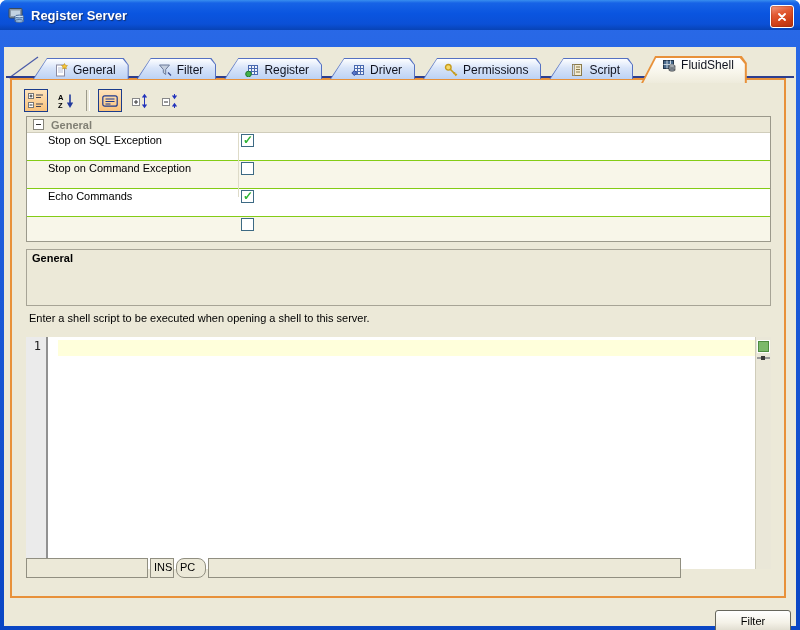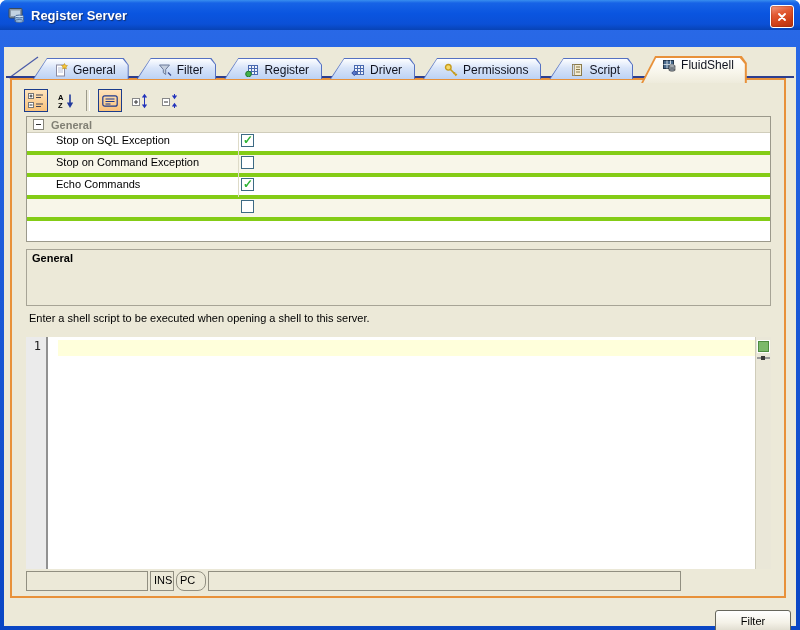--- a/index.html
+++ b/index.html
@@ -65,22 +65,22 @@
   
   .grid{
     position:absolute; left:14px; top:36px; width:745px; height:126px;
     box-sizing:border-box; border:1px solid #9b998b; background:#fff; overflow:hidden;
   }
   .cat-row{height:16px; background:#ece9d8; border-bottom:1px solid #d0cdbb;
     display:flex; align-items:center; gap:7px; padding-left:6px; box-sizing:border-box;}
   .minus-box{width:9px;height:9px;border:1px solid #87857a;background:#fff;position:relative;flex:none;cursor:pointer;}
   .minus-box::after{content:"";position:absolute;left:2px;top:4px;width:5px;height:1px;background:#333;}
   .cat-label{font-weight:bold;color:#807f74;}
-  .prow{height:22px; line-height:15px; padding-left:29px; box-sizing:border-box;
-    border-bottom:4px solid #84cc16; position:relative; background:#fff; cursor:default;}
+  .prow{height:28px; line-height:15px; padding-left:21px; box-sizing:border-box;
+    border-bottom:1px solid #84cc16; position:relative; background:#fff; cursor:default;}
   .prow.alt{background:#f8f6e9;}
   .vdiv{position:absolute; left:211px; top:16px; width:1px; height:64px; background:#dedbc8;}
   .checkbox{position:absolute; left:214px; top:1px; width:13px; height:13px;
     border:1px solid #3d6a84; background:#fff; box-sizing:border-box; cursor:pointer;}
   .checkbox.checked::after{content:"\2713"; position:absolute; left:1px; top:-2px;
     color:#2eb434; font-weight:bold; font-size:12px;}
   
   .descpanel{
     position:absolute; left:14px; top:169px; width:745px; height:57px;
     box-sizing:border-box; border:1px solid #a7a496; background:#ece9d8; padding:2px 5px;
@@ -95,21 +95,21 @@
     text-align:right; padding:2px 5px 0 0; box-sizing:border-box;
     font-family:"DejaVu Sans Mono", monospace; font-size:12px; color:#222;}
   .gutter-div{position:absolute; left:20px; top:0; width:2px; height:232px; background:#919191;}
   .current-line{position:absolute; left:32px; top:3px; width:697px; height:16px; background:#ffffdb;}
   .ruler{position:absolute; left:729px; top:0; width:16px; height:232px; background:#eae7d8; border-left:1px solid #cfccba; box-sizing:border-box;}
   .ruler-ok{position:absolute; left:2px; top:4px; width:11px; height:11px;
     background:#7cb96b; border:1px solid #4e8c3f; box-shadow:0 0 0 1px #fdfdfd; box-sizing:border-box;}
   .ruler-caret{position:absolute; left:1px; top:20px; width:13px; height:2px; background:#999;}
   .ruler-caret::after{content:"";position:absolute;left:4px;top:-1px;width:4px;height:4px;background:#3a3a3a;}
   
-  .statusbar{position:absolute; left:0; top:234px; height:20px; display:flex; gap:2px;}
+  .statusbar{position:absolute; left:0; top:221px; height:20px; display:flex; gap:2px;}
   .scell{border:1px solid #918f81; background:#ece9d8; box-sizing:border-box;
     padding:2px 3px 0 3px; font-size:11px; overflow:hidden; white-space:nowrap;}
   .scell.c0{width:122px;}
   .scell.c1{width:24px;}
   .scell.c2{width:30px;border-radius:8px;}
   .scell.c3{width:473px;}
   
   .btn{
     position:absolute; width:76px; height:23px; box-sizing:border-box;
     border-radius:3px; text-align:center; line-height:21px; cursor:pointer;

